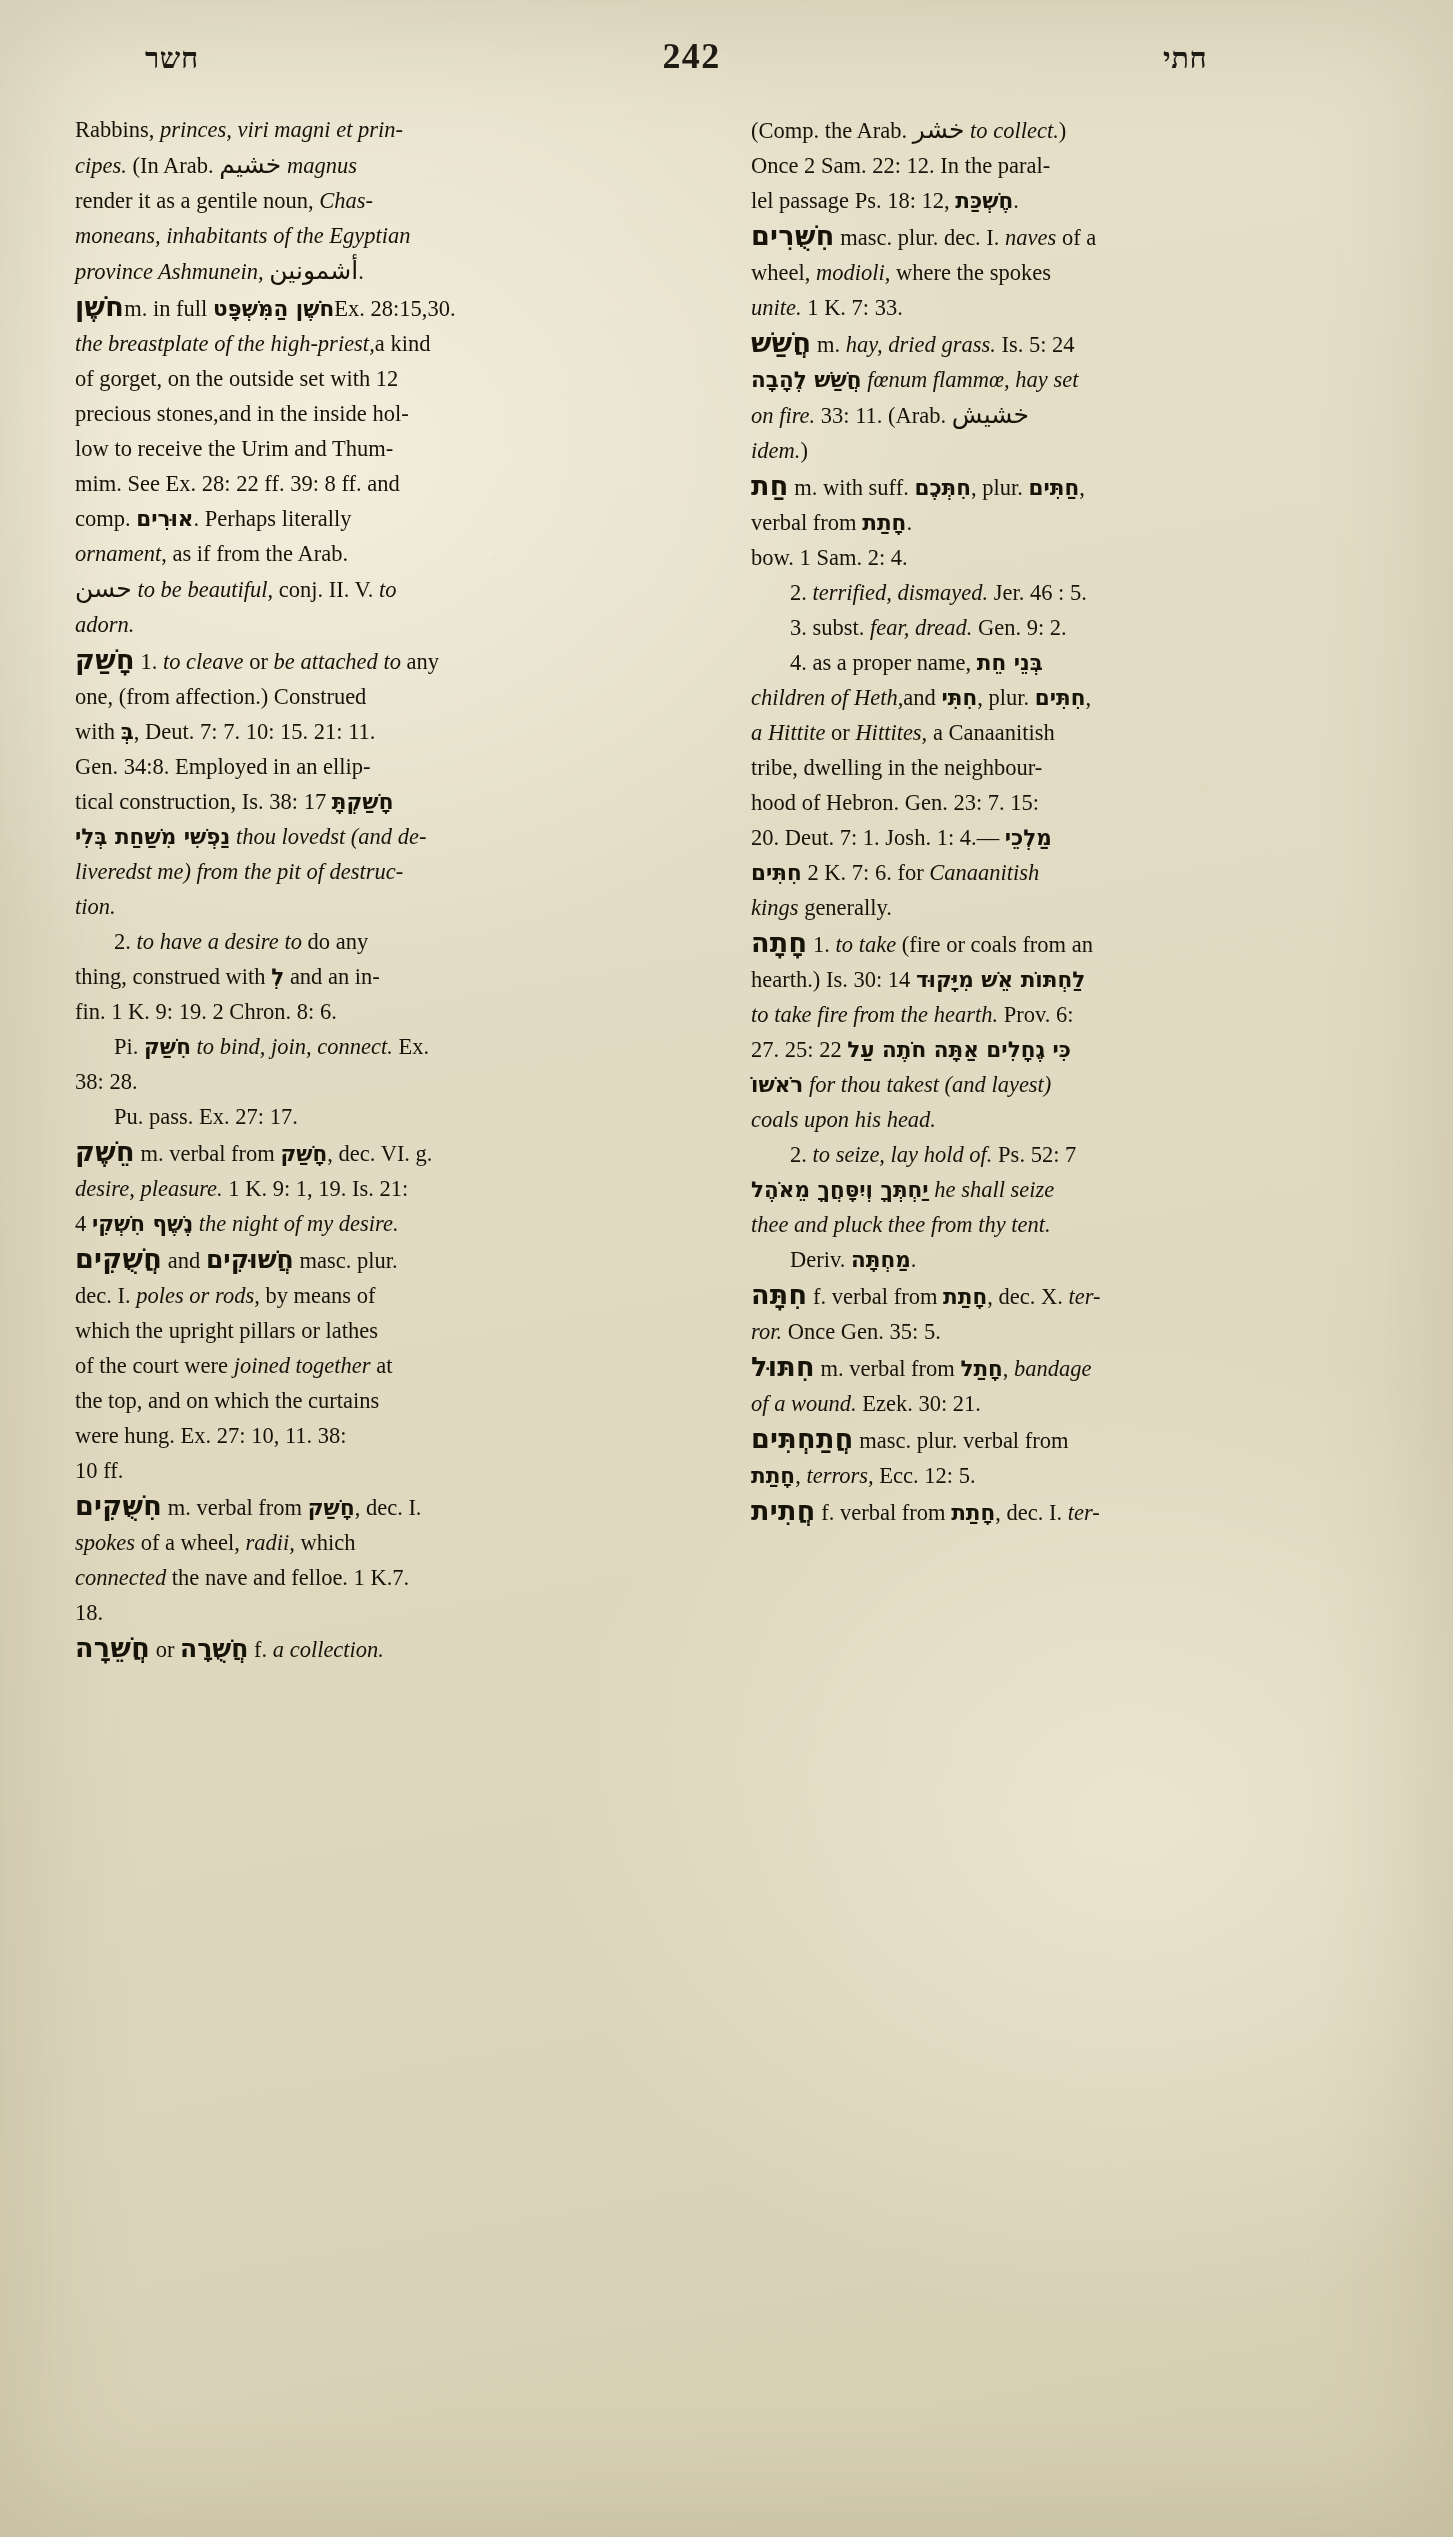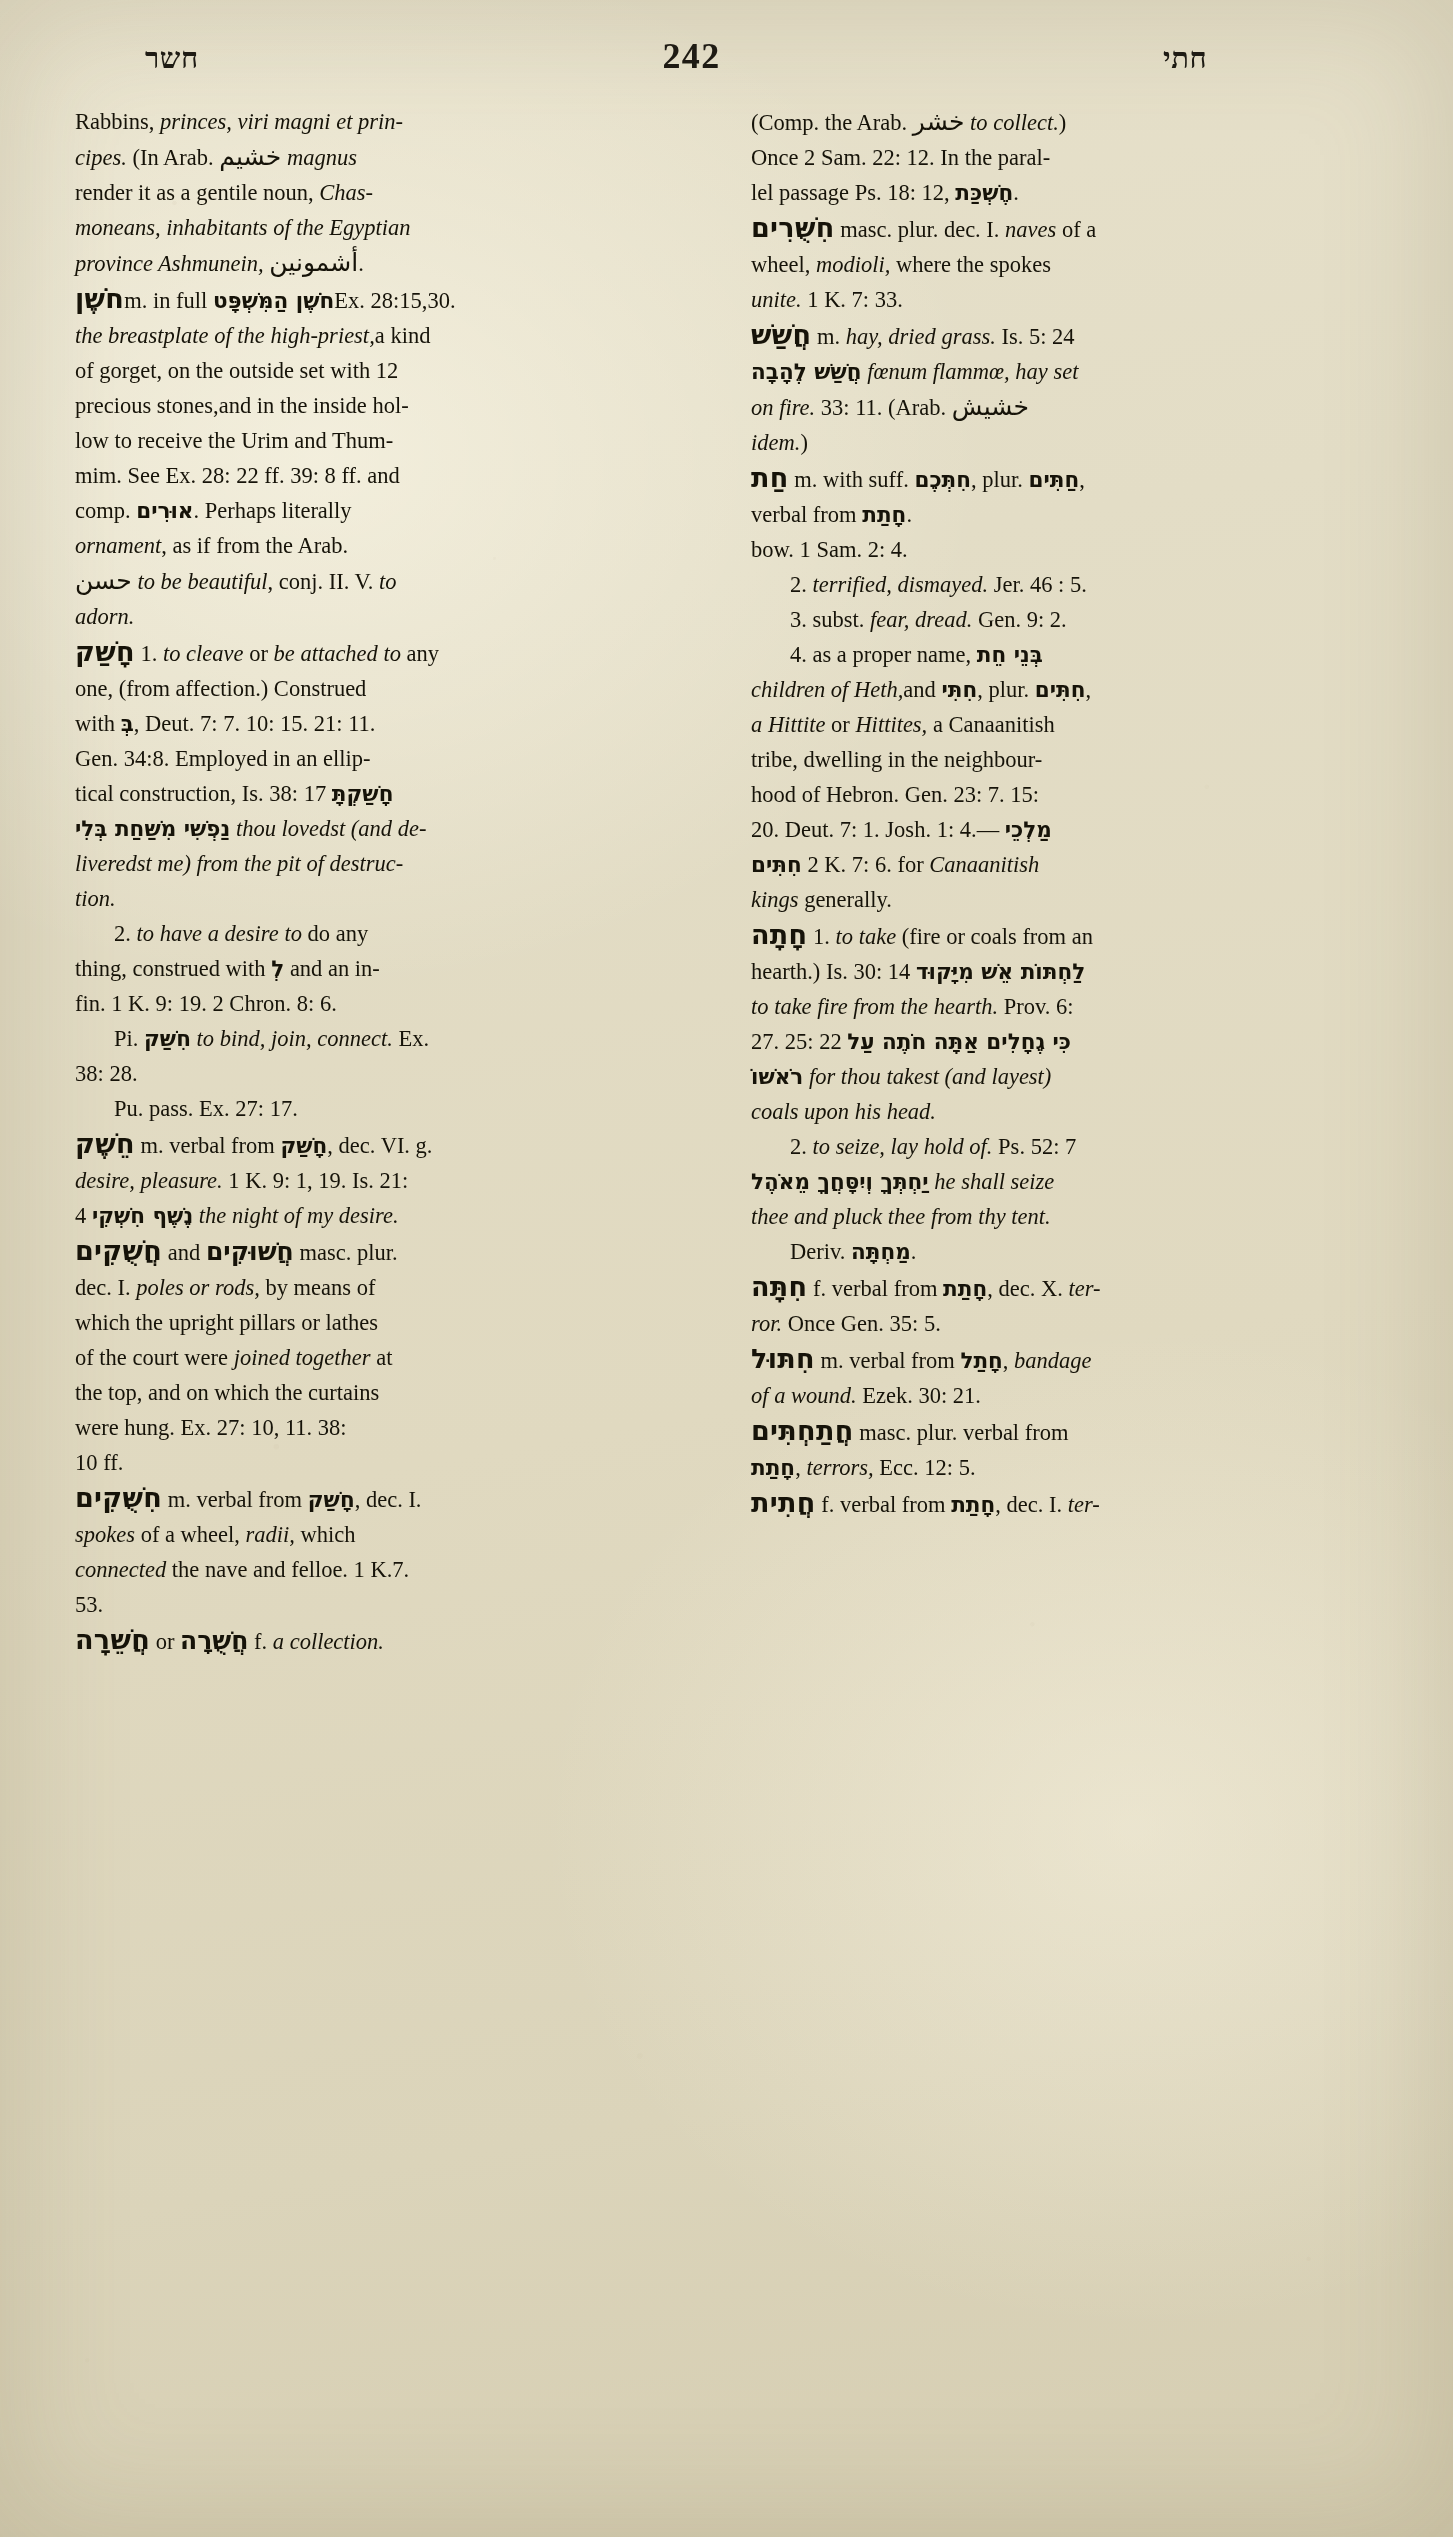--- a/index.html
+++ b/index.html
@@ -86,21 +86,21 @@
     direction: rtl;
     width: 209px;
     text-align: left;
     box-sizing: border-box;
     margin-left: 33px;
   }
 
   
   .columns {
     position: absolute;
-    top: 104px;
+    top: 112px;
     left: 75px;
     width: 1304px;
     display: flex;
     gap: 48px;
   }
   .col {
     width: 628px;
     color: #161309;
     font-size: 22.5px;
     line-height: 35px;
@@ -195,21 +195,21 @@
         <div class="line"><span class="hw">חֲשֻׁקִים</span><span class="rm"> and </span><span class="heb big">חֲשׁוּקִים</span><span class="rm">  masc.  plur.</span></div>
         <div class="line"><span class="rm">dec. I. </span><span class="it">poles or rods,</span><span class="rm"> by  means  of</span></div>
         <div class="line"><span class="rm">which the upright pillars or lathes</span></div>
         <div class="line"><span class="rm">of the court were </span><span class="it">joined together</span><span class="rm"> at</span></div>
         <div class="line"><span class="rm">the top, and on which the curtains</span></div>
         <div class="line"><span class="rm">were  hung.  Ex. 27: 10,  11.  38:</span></div>
         <div class="line"><span class="rm">10 ff.</span></div>
         <div class="line"><span class="hw">חִשֻּׁקִים</span><span class="rm">  m. verbal from </span><span class="heb">חָשַׁק</span><span class="rm">, dec. I.</span></div>
         <div class="line"><span class="it">spokes</span><span class="rm">  of  a  wheel, </span><span class="it">radii,</span><span class="rm">  which</span></div>
         <div class="line"><span class="it">connected</span><span class="rm"> the nave and felloe. 1 K.7.</span></div>
-        <div class="line"><span class="rm">53.</span></div>
+        <div class="line"><span class="rm">18.</span></div>
         <div class="line"><span class="hw">חֲשֵׁרָה</span><span class="rm"> or </span><span class="heb big">חֲשֻׁרָה</span><span class="rm"> f. </span><span class="it">a  collection.</span></div>
       </div>
     <div class="col" id="col-right">
         <div class="line"><span class="rm">(Comp. the Arab. </span><span class="ar">خشر</span><span class="rm"> </span><span class="it">to collect.</span><span class="rm">)</span></div>
         <div class="line"><span class="rm">Once 2 Sam. 22: 12.   In the paral-</span></div>
         <div class="line"><span class="rm">lel passage Ps. 18: 12, </span><span class="heb">חֶשְׁכַּת</span><span class="rm">.</span></div>
         <div class="line"><span class="hw">חִשֻּׁרִים</span><span class="rm"> masc. plur. dec. I. </span><span class="it">naves</span><span class="rm"> of a</span></div>
         <div class="line"><span class="rm">wheel, </span><span class="it">modioli,</span><span class="rm"> where  the  spokes</span></div>
         <div class="line"><span class="it">unite.</span><span class="rm"> 1 K. 7: 33.</span></div>
         <div class="line"><span class="hw">חֲשַׁשׁ</span><span class="rm"> m. </span><span class="it">hay,  dried  grass.</span><span class="rm">  Is. 5: 24</span></div>

